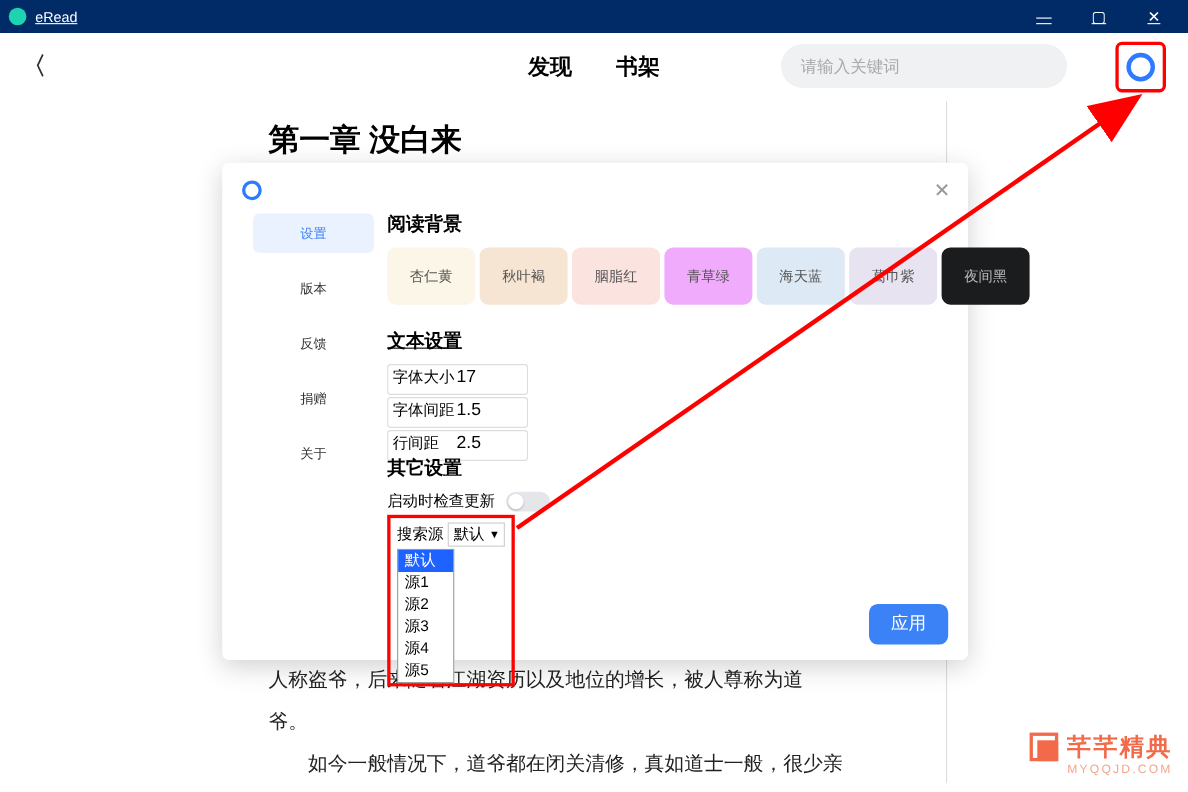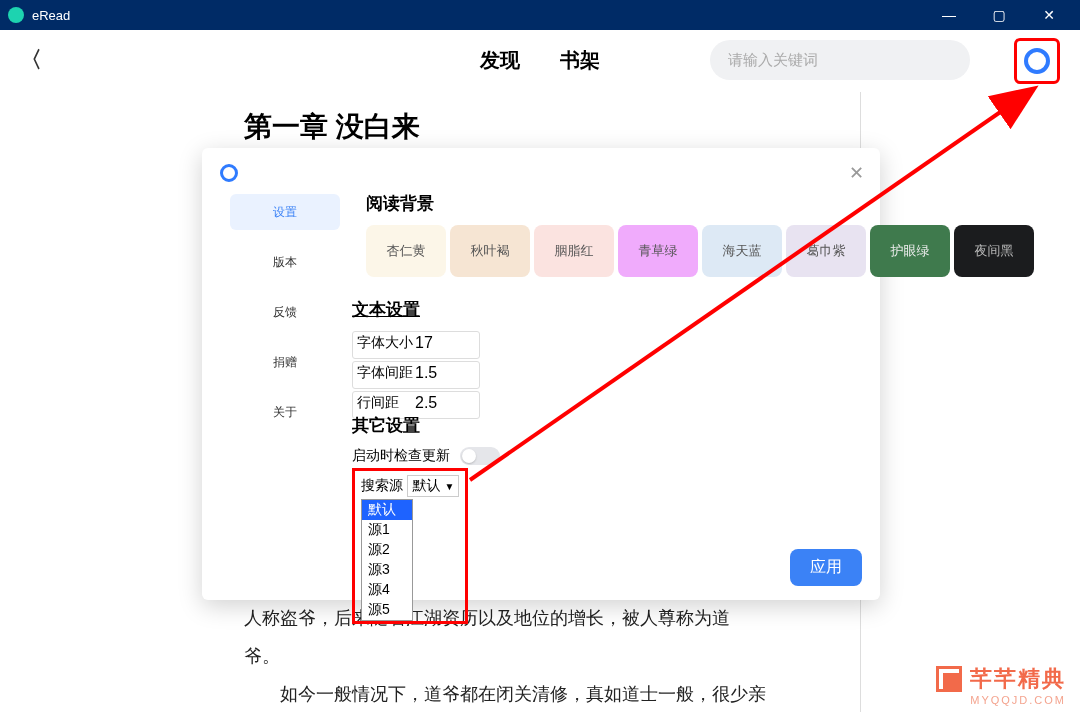--- a/index.html
+++ b/index.html
@@ -1,18 +1,18 @@
 <!DOCTYPE html>
 <html><head>
 <meta charset="utf-8">
 <style>
   * { box-sizing: border-box; margin: 0; padding: 0; }
   body { font-family: "Microsoft YaHei", sans-serif; background: #fff; width: 1080px; height: 720px; overflow: hidden; position: relative; }
 
-  .titlebar { background: #002b66; height: 30px; display: flex; align-items: center; padding: 10px 8px; color: #fff; }
+  .titlebar { background: #002b66; height: 30px; display: flex; align-items: center; padding: 10px 8px; color: #fff; text-decoration: underline; }
   .titlebar .app-icon { width: 16px; height: 16px; border-radius: 50%; background: #1dd3b0; margin-right: 8px; }
   .titlebar .app-title { font-size: 13px; flex: 1; }
   .titlebar .win-controls { display: flex; gap: 20px; padding-right: 8px; }
   .titlebar .win-controls span { width: 30px; text-align: center; font-size: 14px; cursor: default; }
 
   .topbar { height: 60px; display: flex; align-items: center; padding: 0 20px; position: relative; }
   .back-btn { font-size: 22px; font-weight: bold; color: #333; cursor: pointer; }
   .nav-tabs { position: absolute; left: 50%; transform: translateX(-50%); display: flex; gap: 40px; font-size: 20px; font-weight: 600; }
   .search-box { position: absolute; right: 110px; width: 260px; height: 40px; border-radius: 20px; background: #f0f1f3; display: flex; align-items: center; padding: 0 18px; color: #aaa; font-size: 15px; text-align: center; }
   .avatar-wrap { position: absolute; right: 20px; top: 8px; width: 46px; height: 46px; border: 3px solid #ff0000; border-radius: 6px; display: flex; align-items: center; justify-content: center; }
@@ -28,21 +28,21 @@
   .modal .m-icon { position: absolute; left: 18px; top: 16px; width: 18px; height: 18px; border: 3px solid #2f7bff; border-radius: 50%; }
   .modal .m-close { position: absolute; right: 16px; top: 14px; font-size: 18px; color: #999; cursor: pointer; }
 
   .sidebar { position: absolute; left: 28px; top: 46px; width: 110px; }
   .sidebar .item { height: 36px; display: flex; align-items: center; justify-content: center; font-size: 12px; color: #333; margin-bottom: 14px; border-radius: 6px; cursor: pointer; }
   .sidebar .item.active { background: #eaf2ff; color: #3b82f6; }
 
   .section { position: absolute; left: 150px; }
   .sec-title { font-size: 17px; font-weight: 700; margin-bottom: 10px; }
 
-  .bg-row { position: absolute; left: 164px; top: 44px; }
+  .bg-row { position: absolute; left: 150px; top: 44px; }
   .swatches { display: flex; gap: 4px; margin-top: 8px; }
   .swatch { width: 80px; height: 52px; border-radius: 8px; display: flex; align-items: center; justify-content: center; font-size: 13px; }
 
   .text-settings { top: 150px; text-decoration: underline; }
   .ts-row { display: flex; align-items: center; margin-bottom: 4px; }
   .ts-row label { font-size: 14px; width: 62px; text-align: left; padding-left: 4px; }
   .ts-wrap { border: 1px solid #ddd; border-radius: 3px; padding: 2px 0; width: 128px; display: inline-block; }
 
   .other-settings { top: 266px; }
   .check-row { display: flex; align-items: center; gap: 10px; font-size: 14px; margin-top: 6px; }
@@ -119,21 +119,20 @@
 
   <div class="bg-row">
     <div class="sec-title">阅读背景</div>
     <div class="swatches" id="swatches">
         <div class="swatch" style="background: rgb(252, 246, 232); color: rgb(85, 85, 85);">杏仁黄</div>
         <div class="swatch" style="background: rgb(246, 229, 211); color: rgb(85, 85, 85);">秋叶褐</div>
         <div class="swatch" style="background: rgb(251, 227, 224); color: rgb(85, 85, 85);">胭脂红</div>
         <div class="swatch" style="background: #f0abfc; color: rgb(85, 85, 85);">青草绿</div>
         <div class="swatch" style="background: rgb(221, 233, 245); color: rgb(85, 85, 85);">海天蓝</div>
         <div class="swatch" style="background: rgb(232, 227, 241); color: rgb(85, 85, 85);">葛巾紫</div>
-        <div class="swatch" style="background: rgb(63, 122, 77); color: rgb(238, 238, 238);">护眼绿</div>
         <div class="swatch" style="background: rgb(27, 28, 30); color: rgb(187, 187, 187);">夜间黑</div>
       </div>
   </div>
 
   <div class="section text-settings">
     <div class="sec-title">文本设置</div>
     <div class="ts-wrap">
       <div class="ts-row">
         <label>字体大小</label>
         <span>17</span>

